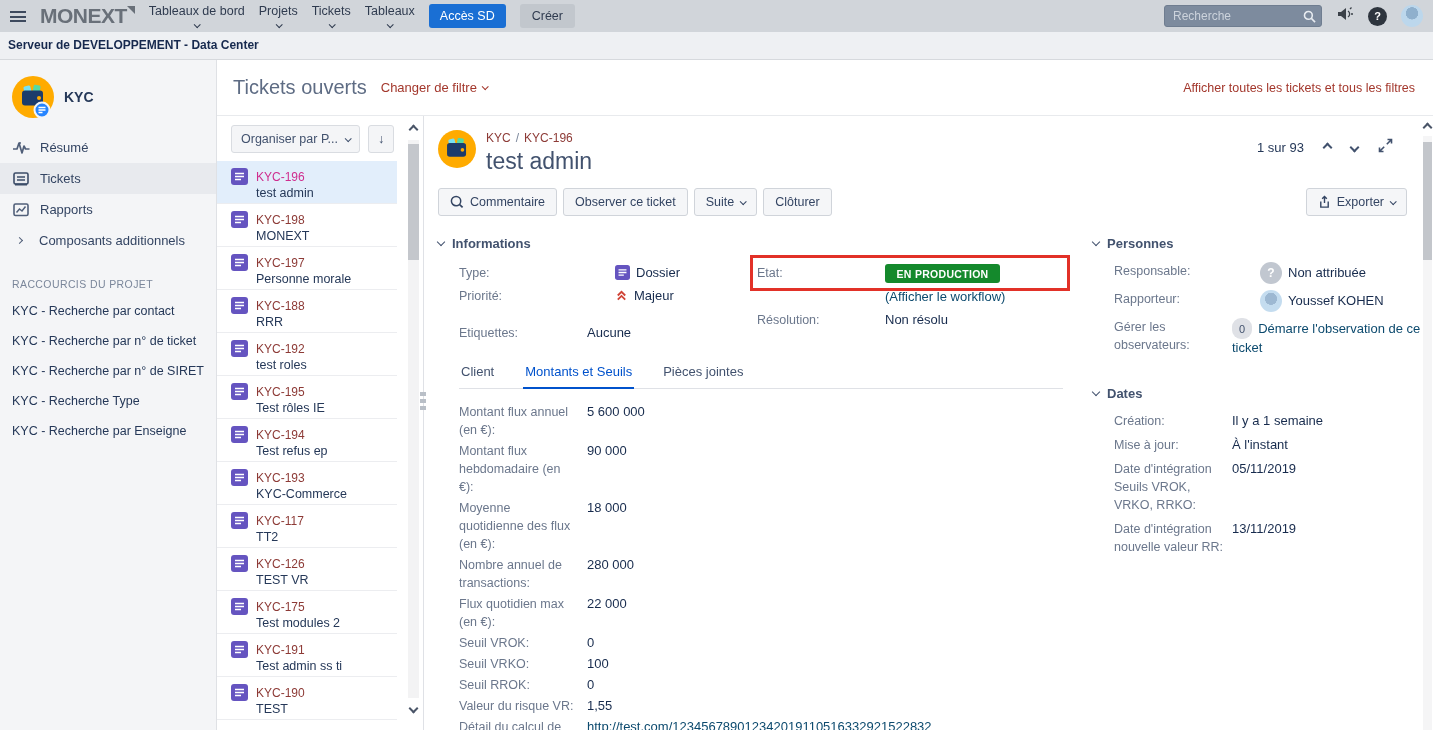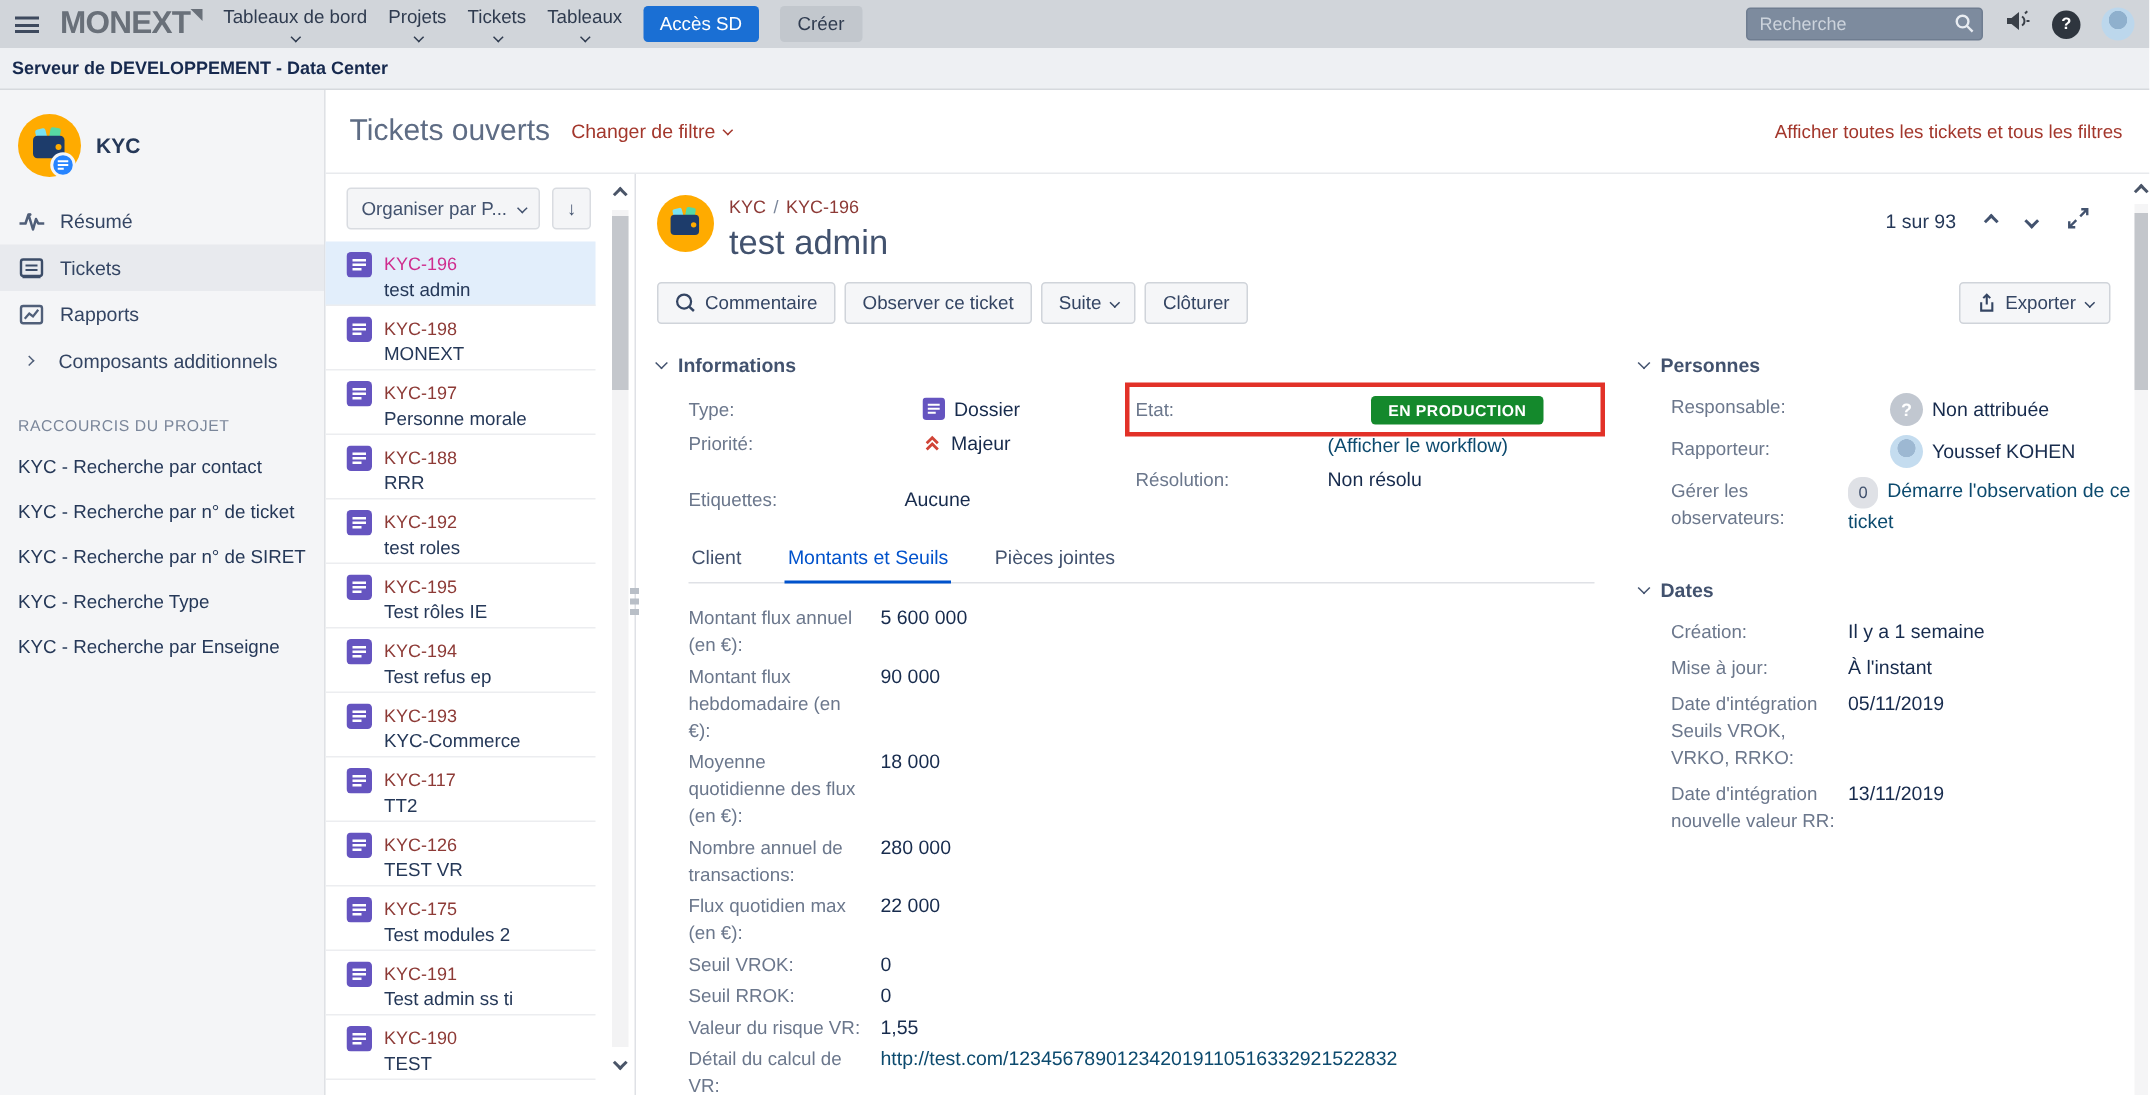--- a/index.html
+++ b/index.html
@@ -125,25 +125,25 @@
   .detail-main { width:625px; flex:none; }
   .detail-side { width:332px; margin-left:30px; flex:none; }
 
   .info-cols { display:flex; padding-left:21px; margin-top:10px; }
   .info-left { width:298px; flex:none; }
   .info-right { width:300px; flex:none; }
   .f-row { display:grid; grid-template-columns:128px 1fr; padding:2.5px 0; }
   .f-label { color:#6b778c; font-size:12.5px; line-height:18px; }
   .f-value { color:#172b4d; font-size:13px; line-height:18px; }
   .v-with-icon { display:flex; align-items:center; gap:6px;padding-left:28px; }
-  .gap-top { margin-top:14px;gap:16px; }
+  .gap-top { margin-top:14px; }
   .badge { display:inline-block; width:115px; background:#14892c; color:#fff; text-align:center;
     font-size:10.5px; font-weight:700; letter-spacing:0.3px; border-radius:3px; padding:3.5px 0; }
   .red-link { color:#0c4a6e; cursor:pointer; }
-  .annotated { position:relative;gap:29px; }
+  .annotated { position:relative; }
   .annotation { position:absolute; border:3px solid #e23128; pointer-events:none; z-index:3; }
   .ann-etat { left:-7px; right:-13px; top:-6px; bottom:-5px; }
 
   .tabs { margin:20px 0 0 21px; border-bottom:1px solid #dfe1e6; display:flex; }
   .tab { font-size:13px; color:#42526e; padding:0 2px 8px 2px; margin-right:27px;
     cursor:pointer; white-space:nowrap; }
   .tab.active { color:#0052cc; border-bottom:2px solid #0052cc; margin-bottom:-1px; font-weight:400; }
 
   .fields { padding-left:21px; margin-top:12px; }
   .fields .f-row { padding:1.5px 0; }
@@ -551,20 +551,24 @@
                 </div>
               <div class="f-row">
                   <span class="f-label">Flux quotidien max (en €):</span>
                   <span class="f-value">22 000</span>
                 </div>
               <div class="f-row">
                   <span class="f-label">Seuil VROK:</span>
                   <span class="f-value">0</span>
                 </div>
               <div class="f-row">
+                  <span class="f-label">Seuil VRKO:</span>
+                  <span class="f-value">100</span>
+                </div>
+              <div class="f-row">
                   <span class="f-label">Seuil RROK:</span>
                   <span class="f-value">0</span>
                 </div>
               <div class="f-row">
                   <span class="f-label">Valeur du risque VR:</span>
                   <span class="f-value">1,55</span>
                 </div>
               <div class="f-row">
                   <span class="f-label">Détail du calcul de VR:</span>
                   <span class="f-value red-link">http://test.com/123456789012342019110516332921522832</span>

